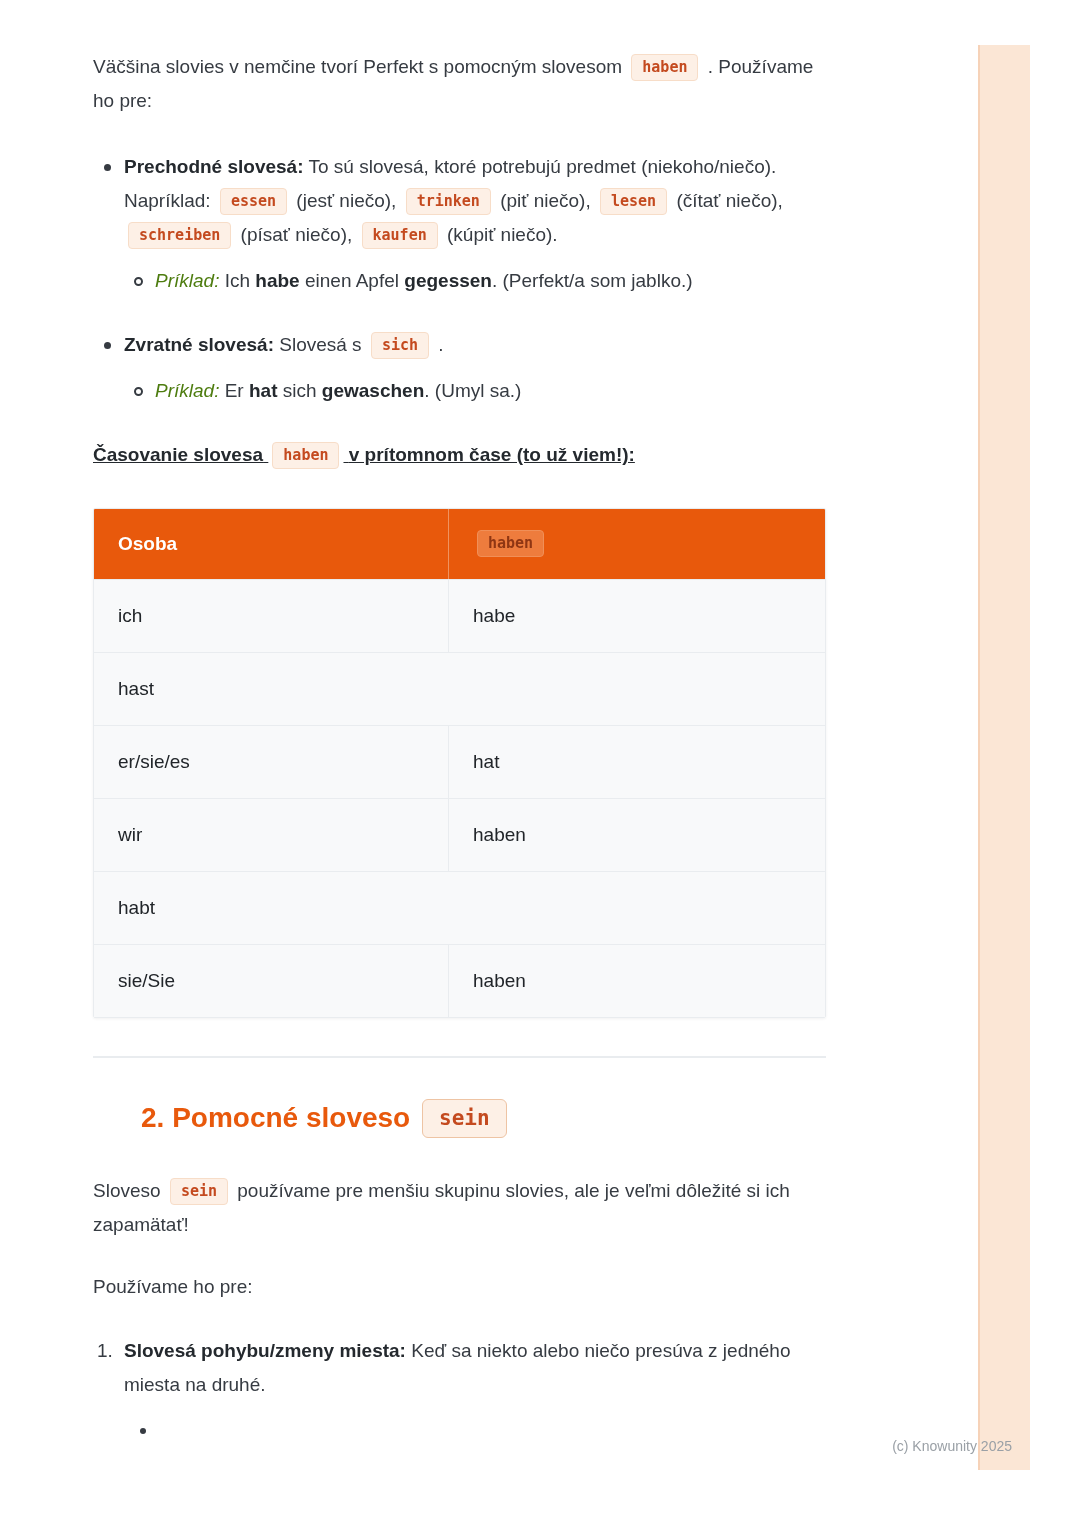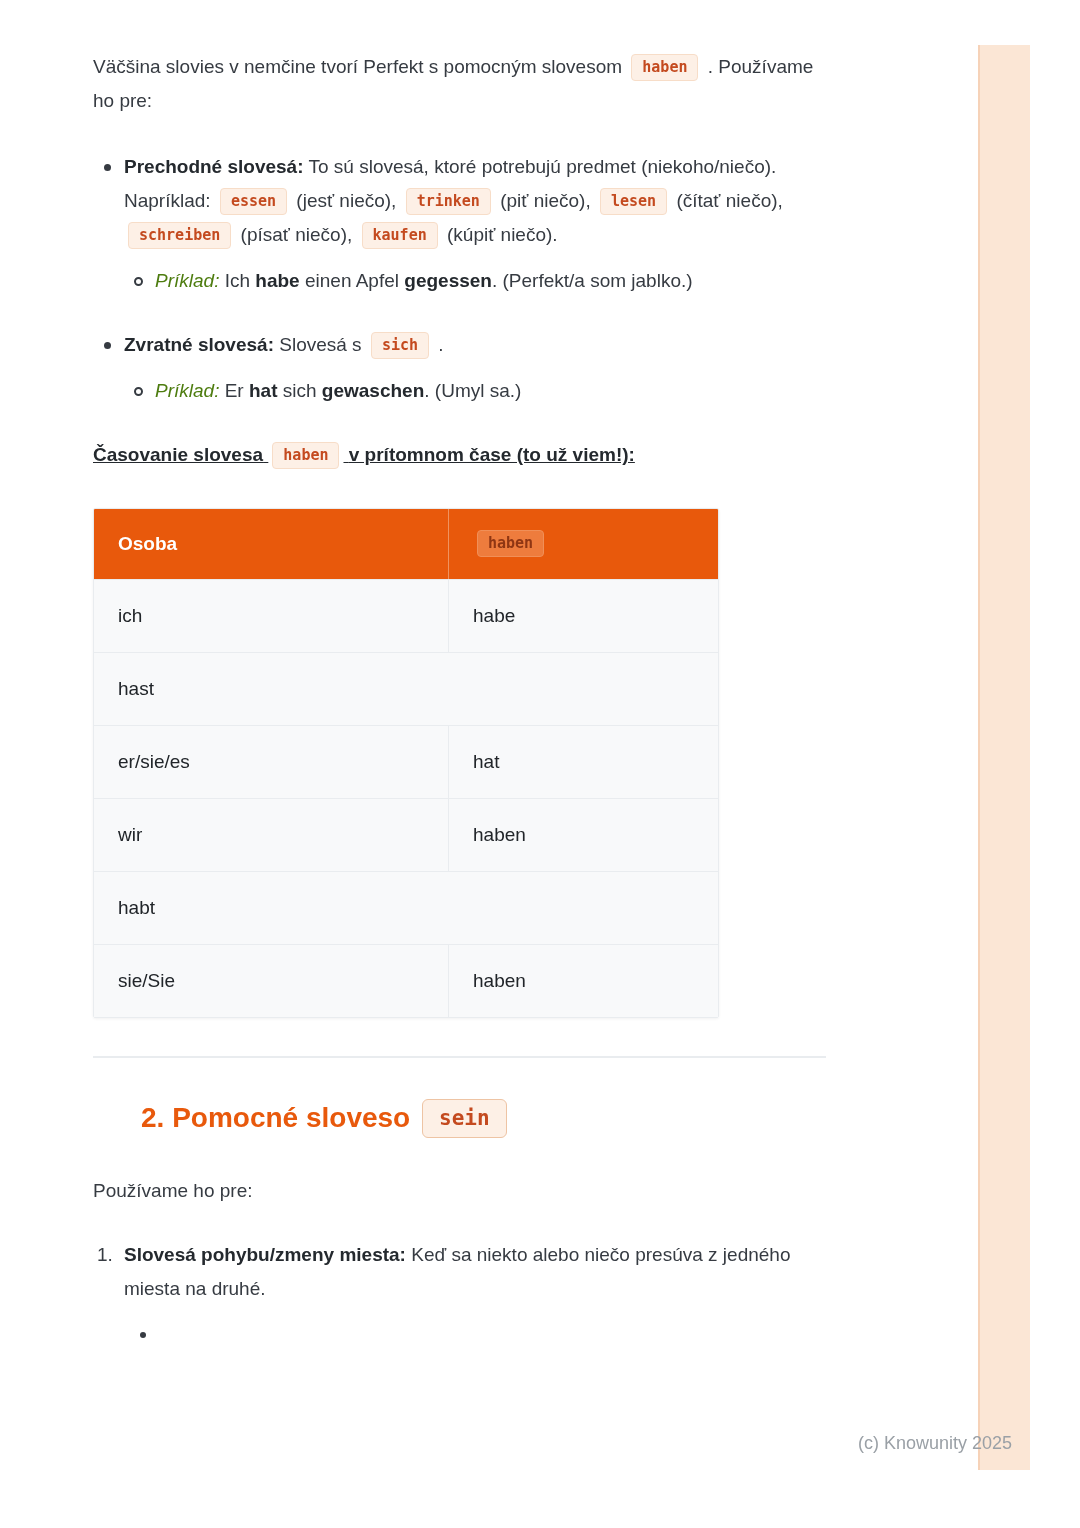--- a/index.html
+++ b/index.html
@@ -79,21 +79,21 @@
   ul.verbs > li::before {
     content: ""; position: absolute; left: 16px; top: 14px;
     width: 6px; height: 6px; border-radius: 50%; background: #363b42;
   }
 
   
   .conj-heading { margin: 6px 0 36px 0; font-weight: 700; color: #24292e; text-decoration: underline; }
 
   
   .gtable {
-    width: 626px; margin: 0 0 0 0;
+    width: 733px; margin: 0 0 0 0;
     border: 1px solid #e9ecef; border-radius: 2px;
     box-shadow: 0 1px 3px rgba(0,0,0,0.06);
     overflow: hidden;
   }
   .t-head { display: flex; background: #e8590c; }
   .t-hcell { height: 70px; display: flex; align-items: center; padding: 0 24px; }
   .t-hcell.c1 { width: 355px; border-right: 1px solid rgba(255,255,255,0.35); }
   .t-hcell.c2 { flex: 1; }
   .t-hcell .hdr-label { color: #ffffff; font-weight: 700; font-size: 19px; }
   .t-row { display: flex; background: #f8f9fa; border-top: 1px solid #e9ecef; }
@@ -106,21 +106,21 @@
     width: 733px; margin: 38px 0 40px 0;
   }
 
   .sec-heading {
     color: #e8590c; font-size: 28px; font-weight: 700;
     line-height: 40px; margin-bottom: 34px; margin-left: 48px;
   }
 
   .copyright {
     position: absolute; right: 68px; bottom: 74px;
-    font-size: 18px; color: #9aa0a6; z-index: 2;
+    font-size: 14px; color: #9aa0a6; z-index: 2;
   }
 </style>
 </head>
 <body>
 
 <div class="side-stripe"></div>
 
 <div class="content">
 
   <p class="para">
@@ -207,20 +207,26 @@
     </div>
   </div>
 
   <hr class="divider">
 
   <h2 class="sec-heading">
     <span>2. Pomocné sloveso</span>
     <code class="chip chip-lg">sein</code>
   </h2>
 
+  <p class="para">
+    <span>Sloveso</span>
+    <code class="chip">sein</code>
+    <span>používame pre menšiu skupinu slovies, ale je veľmi dôležité si ich</span><br>
+    <span>zapamätať!</span>
+  </p>
 
   <p class="para">Používame ho pre:</p>
 
   <ol class="numlist">
     <li>
       <span class="ol-num">1.</span>
       <b class="seg">Slovesá pohybu/zmeny miesta:</b>
       <span> Keď sa niekto alebo niečo presúva z jedného</span><br>
       <span>miesta na druhé.</span>
       <ul class="verbs">

